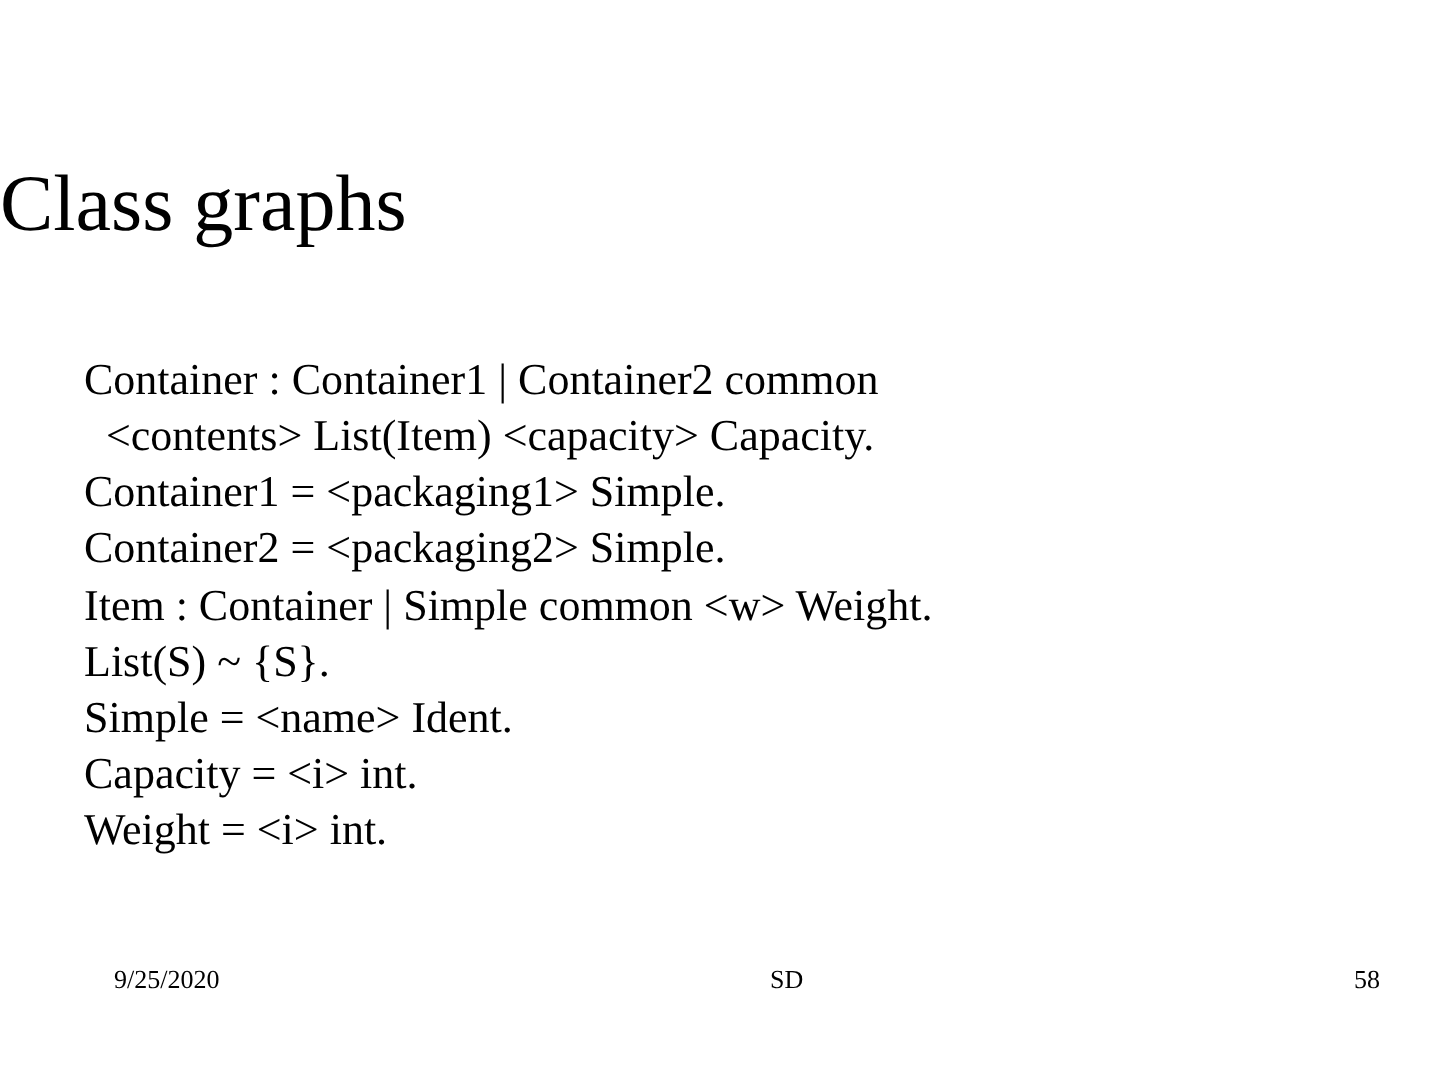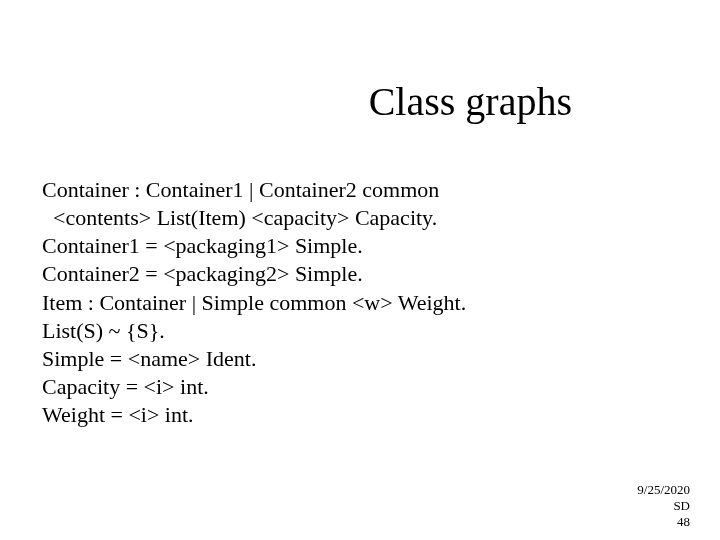--- a/index.html
+++ b/index.html
@@ -17,43 +17,42 @@
     width: 720px;
     height: 540px;
     position: relative;
     box-sizing: border-box;
   }
   .title {
     position: absolute;
     top: 78px;
     left: 0;
     width: 572px;
-    text-align: right;
+    text-align: left;
     font-size: 40px;
     font-weight: normal;
   }
   .body {
     position: absolute;
     top: 176px;
     left: 42px;
     width: 636px;
     font-size: 22px;
     line-height: 1.28;
     white-space: pre-wrap;
   }
   .footer {
     position: absolute;
     bottom: 38px;
     left: 57px;
     right: 30px;
     height: 20px;
     font-size: 13px;
     display: flex;
-    align-items: flex-end;
-    flex-direction: column;
+    align-items: flex-start;
   }
   .footer .date { flex: 0 0 auto; }
   .footer .center { flex: 1 1 auto; text-align: center; }
   .footer .page { flex: 0 0 auto; text-align: right; }
 </style>
 </head>
 <body>
 
 <div class="slide">
 
@@ -65,16 +64,16 @@
 <span>Container2 = &lt;packaging2&gt; Simple.</span>
 <span>Item : Container | Simple common &lt;w&gt; Weight.</span>
 <span>List(S) ~ {S}.</span>
 <span>Simple = &lt;name&gt; Ident.</span>
 <span>Capacity = &lt;i&gt; int.</span>
 <span>Weight = &lt;i&gt; int.</span></div>
 
   <div class="footer">
     <span class="date">9/25/2020</span>
     <span class="center">SD</span>
-    <span class="page">48</span>
+    <span class="page">58</span>
   </div>
 
 </div>
 
 </body></html>

